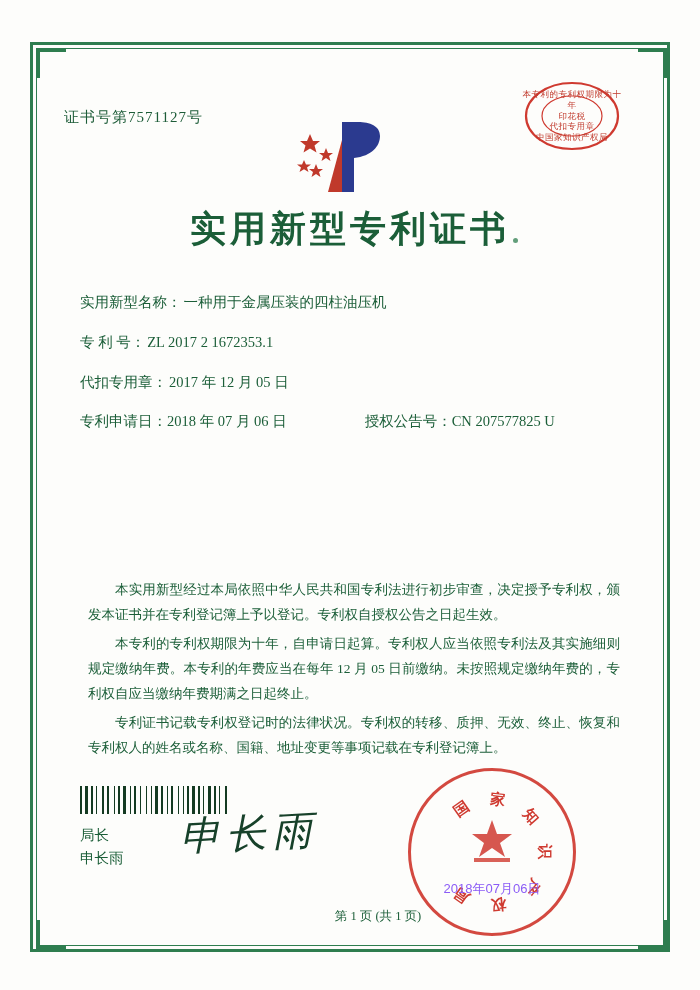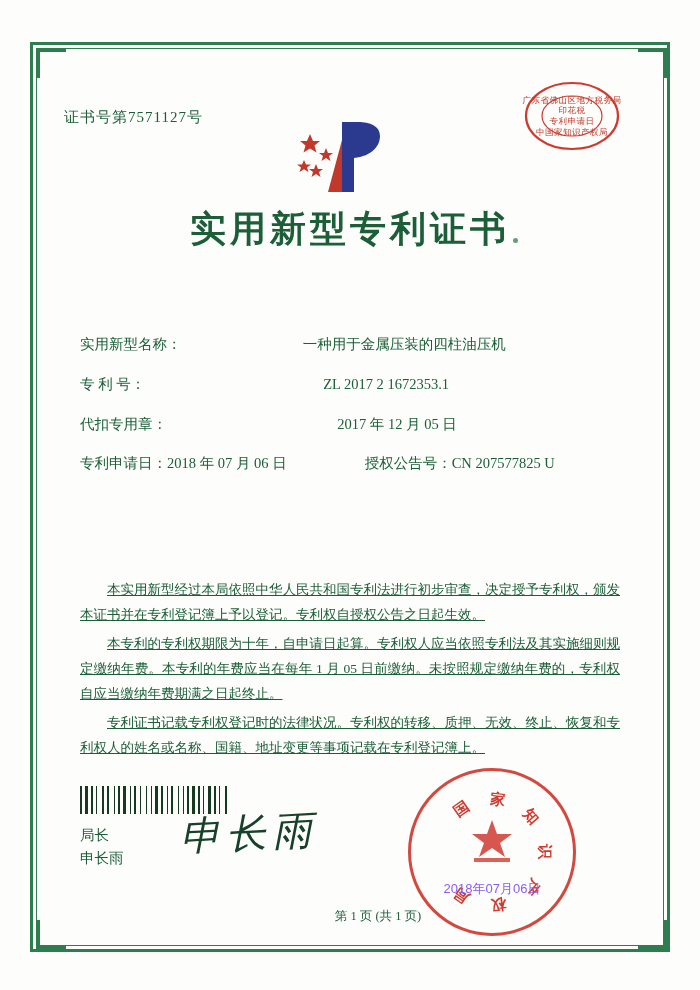--- a/index.html
+++ b/index.html
@@ -118,36 +118,34 @@
   }
 
   
   .fields {
     position: absolute;
     left: 80px;
     top: 292px;
     width: 545px;
     font-size: 14.5px;
     color: #1b5e38;
-    margin-top: 42px;
   }
   .frow {
     display: flex;
     align-items: flex-start;
     margin-bottom: 18px;
     line-height: 1.5;
   }
   .flabel {
     flex: 0 0 auto;
     white-space: nowrap;
   }
   .fvalue {
     flex: 1 1 auto;
     padding-left: 2px;
-    text-align: center;
   }
   .fvalue2 {
     padding-left: 70px;
     line-height: 1.6;
   }
   .frow.two-col {
     justify-content: flex-start;
   }
   .col-b {
     margin-left: 78px;
@@ -159,23 +157,22 @@
     position: absolute;
     left: 80px;
     top: 578px;
     width: 540px;
     font-size: 13.5px;
     line-height: 1.85;
     color: #1b5e38;
     text-align: justify;
   }
   .paras p {
-    margin: 0 0 4px 0;
+    margin: 0 0 4px 8px;
     text-indent: 27px;
-    text-decoration: underline;
   }
 
   
   .barcode {
     position: absolute;
     left: 80px;
     top: 786px;
     width: 180px;
     height: 28px;
   }
@@ -298,23 +295,23 @@
       <polygon points="24,42 26,46.5 31,46.5 27,49.5 28.5,54 24,51.3 19.5,54 21,49.5 17,46.5 22,46.5"></polygon>
     </g>
   </svg>
 
   <div class="stamp-top">
     <svg viewBox="0 0 100 72" width="100" height="72">
       <ellipse cx="50" cy="36" rx="46" ry="33" fill="none" stroke="#cf3a30" stroke-width="2.2"></ellipse>
       <ellipse cx="50" cy="36" rx="30" ry="20" fill="none" stroke="#cf3a30" stroke-width="1.2"></ellipse>
     </svg>
     <div class="stamp-top-text">
-      <span>广东省佛山区地方税务局</span>
+      <span>本专利的专利权期限为十年</span>
       <span>印花税</span>
-      <span>专利申请日</span>
+      <span>代扣专用章</span>
       <span>中国家知识产权局</span>
     </div>
   </div>
 
   <div class="title">实用新型专利证书</div>
   <div class="title-dot"></div>
 
   <div class="fields">
     <div class="frow">
       <span class="flabel">实用新型名称：</span>
@@ -331,21 +328,21 @@
     <div class="frow two-col">
       <span class="flabel">专利申请日：</span>
       <span>2018 年 07 月 06 日</span>
       <span class="col-b">授权公告号：</span>
       <span>CN 207577825 U</span>
     </div>
   </div>
 
   <div class="paras">
     <p>本实用新型经过本局依照中华人民共和国专利法进行初步审查，决定授予专利权，颁发本证书并在专利登记簿上予以登记。专利权自授权公告之日起生效。</p>
-    <p>本专利的专利权期限为十年，自申请日起算。专利权人应当依照专利法及其实施细则规定缴纳年费。本专利的年费应当在每年 1 月 05 日前缴纳。未按照规定缴纳年费的，专利权自应当缴纳年费期满之日起终止。</p>
+    <p>本专利的专利权期限为十年，自申请日起算。专利权人应当依照专利法及其实施细则规定缴纳年费。本专利的年费应当在每年 12 月 05 日前缴纳。未按照规定缴纳年费的，专利权自应当缴纳年费期满之日起终止。</p>
     <p>专利证书记载专利权登记时的法律状况。专利权的转移、质押、无效、终止、恢复和专利权人的姓名或名称、国籍、地址变更等事项记载在专利登记簿上。</p>
   </div>
 
   <div class="barcode"><i style="width:2px;"></i><i style="width:1px;opacity:0;"></i><i style="width:3px;"></i><i style="width:1px;opacity:0;"></i><i style="width:2px;"></i><i style="width:1px;opacity:0;"></i><i style="width:1px;"></i><i style="width:3px;opacity:0;"></i><i style="width:2px;"></i><i style="width:1px;opacity:0;"></i><i style="width:2px;"></i><i style="width:3px;opacity:0;"></i><i style="width:1px;"></i><i style="width:1px;opacity:0;"></i><i style="width:2px;"></i><i style="width:1px;opacity:0;"></i><i style="width:3px;"></i><i style="width:2px;opacity:0;"></i><i style="width:1px;"></i><i style="width:1px;opacity:0;"></i><i style="width:2px;"></i><i style="width:2px;opacity:0;"></i><i style="width:1px;"></i><i style="width:3px;opacity:0;"></i><i style="width:1px;"></i><i style="width:2px;opacity:0;"></i><i style="width:1px;"></i><i style="width:1px;opacity:0;"></i><i style="width:3px;"></i><i style="width:1px;opacity:0;"></i><i style="width:2px;"></i><i style="width:2px;opacity:0;"></i><i style="width:1px;"></i><i style="width:1px;opacity:0;"></i><i style="width:2px;"></i><i style="width:3px;opacity:0;"></i><i style="width:1px;"></i><i style="width:2px;opacity:0;"></i><i style="width:1px;"></i><i style="width:1px;opacity:0;"></i><i style="width:2px;"></i><i style="width:1px;opacity:0;"></i><i style="width:3px;"></i><i style="width:1px;opacity:0;"></i><i style="width:2px;"></i><i style="width:1px;opacity:0;"></i><i style="width:1px;"></i><i style="width:2px;opacity:0;"></i><i style="width:3px;"></i><i style="width:1px;opacity:0;"></i><i style="width:2px;"></i><i style="width:1px;opacity:0;"></i><i style="width:1px;"></i><i style="width:3px;opacity:0;"></i><i style="width:2px;"></i><i style="width:1px;opacity:0;"></i></div>
 
   <div class="sign-block">
     <div>局长</div>
     <div>申长雨</div>
   </div>
   <div class="signature">申长雨</div>

